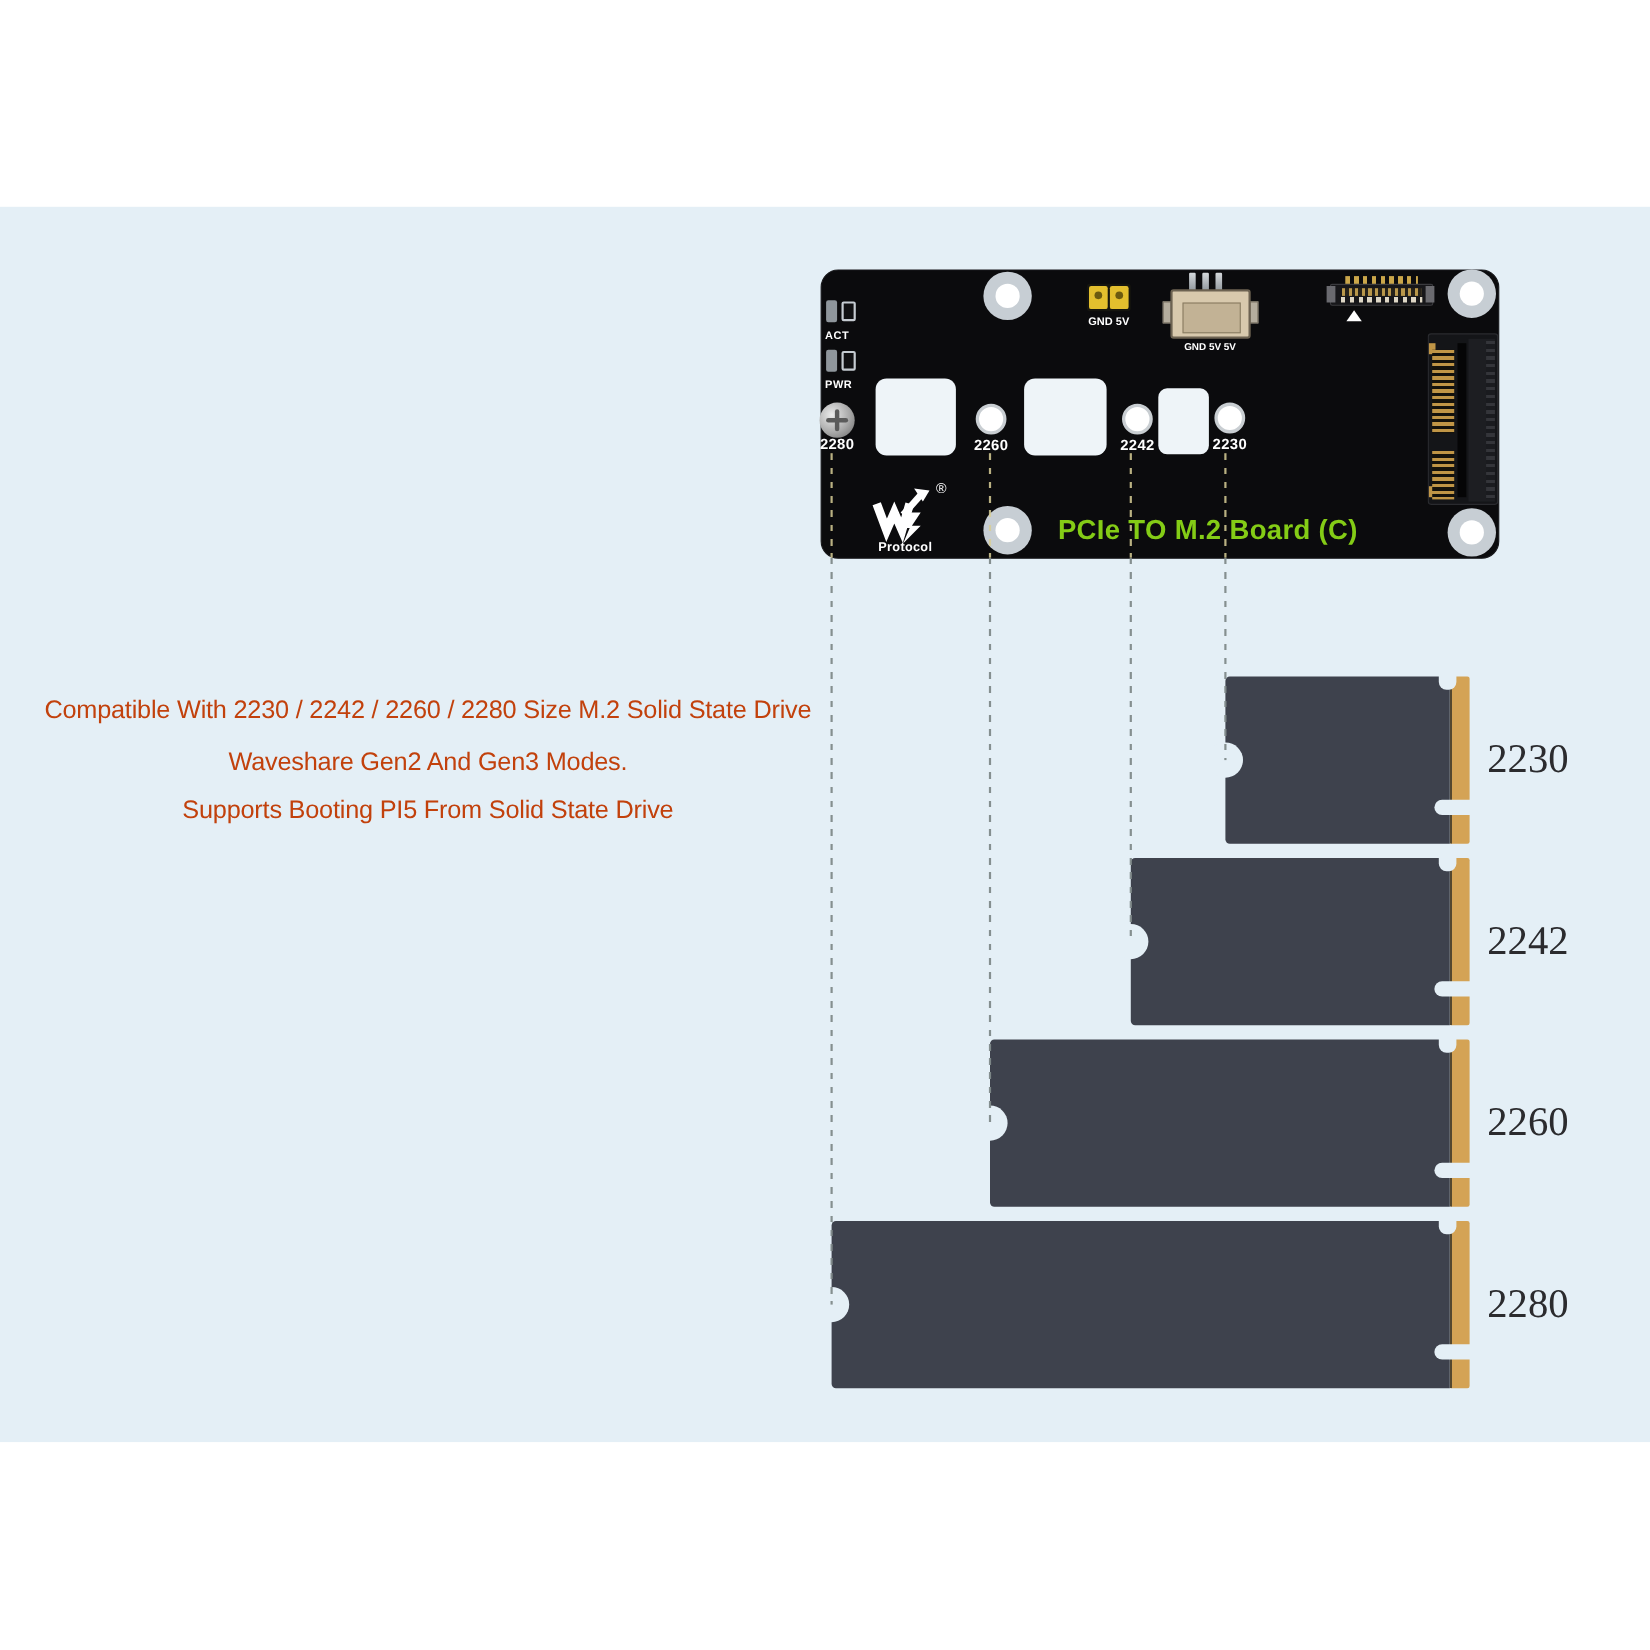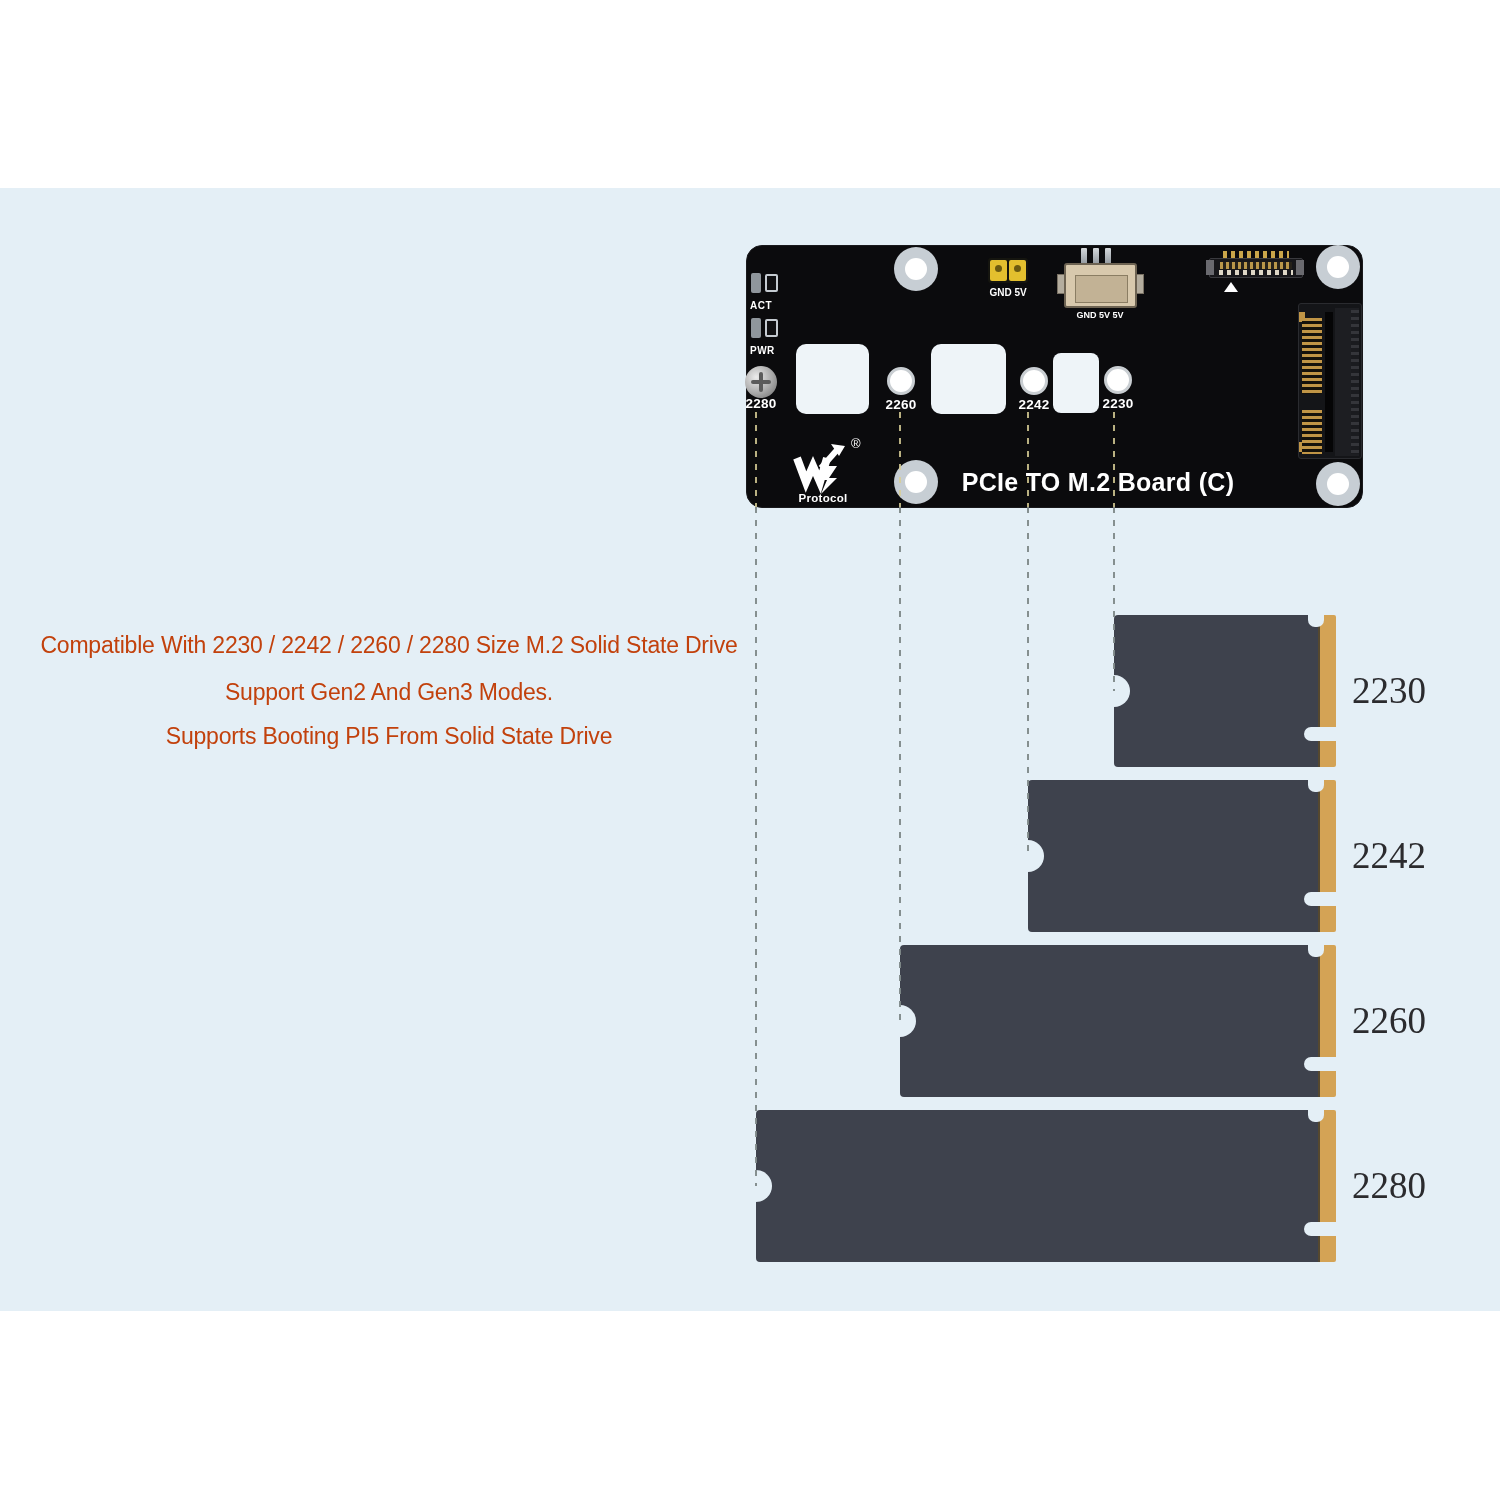--- a/index.html
+++ b/index.html
@@ -69,21 +69,21 @@
   .m2-pins{position:absolute;left:3px;width:20px;
      background:repeating-linear-gradient(180deg,#c09546 0 3px,#15120b 3px 6px);}
   .m2-slot{position:absolute;left:26px;top:8px;width:8px;height:140px;background:#050506;}
   .m2-rightbody{position:absolute;left:36px;top:4px;width:24px;height:148px;background:#1d1e22;}
   .m2-stripes{position:absolute;left:52px;top:6px;width:8px;height:144px;
      background:repeating-linear-gradient(180deg,#34353a 0 3px,#1a1b1f 3px 7px);}
   .m2-tab-gold{position:absolute;width:6px;height:10px;background:#c09546;}
   .brand-name{width:86px;text-align:center;color:#ffffff;font-weight:bold;
               font-size:11.5px;letter-spacing:0.3px;}
   .reg{color:#ffffff;font-size:13px;}
-  .board-title{width:360px;text-align:center;color:#ffffff;font-weight:bold;
+  .board-title{width:360px;text-align:center;color:#84cc16;font-weight:bold;
                font-size:25px;letter-spacing:0.3px;}
 
   
   .dashA{width:2px;
      background:repeating-linear-gradient(180deg,rgba(216,206,150,0.85) 0 6px,rgba(0,0,0,0) 6px 13px);}
   .dashB{width:2px;z-index:6;
      background:repeating-linear-gradient(180deg,rgba(128,138,138,0.95) 0 6px,rgba(0,0,0,0) 6px 13px);}
 
   
   .ssd{z-index:4;}
@@ -101,21 +101,21 @@
              line-height:1;z-index:5;}
 </style>
 </head>
 <body>
 
 <div class="stage">
 
   <div class="abs panel"></div>
 
   <div class="abs feature f1">Compatible With 2230 / 2242 / 2260 / 2280 Size M.2 Solid State Drive</div>
-  <div class="abs feature f2">Support Gen2 And Gen3 Modes.</div>
+  <div class="abs feature f2">Waveshare Gen2 And Gen3 Modes.</div>
   <div class="abs feature f3">Supports Booting PI5 From Solid State Drive</div>
 
   <div class="abs board">
 
     <span class="abs hole" style="left:147px;top:1px;">
         <span class="hole-in"></span>
       </span>
     <span class="abs hole" style="left:569px;top:-1px;">
         <span class="hole-in"></span>
       </span>

